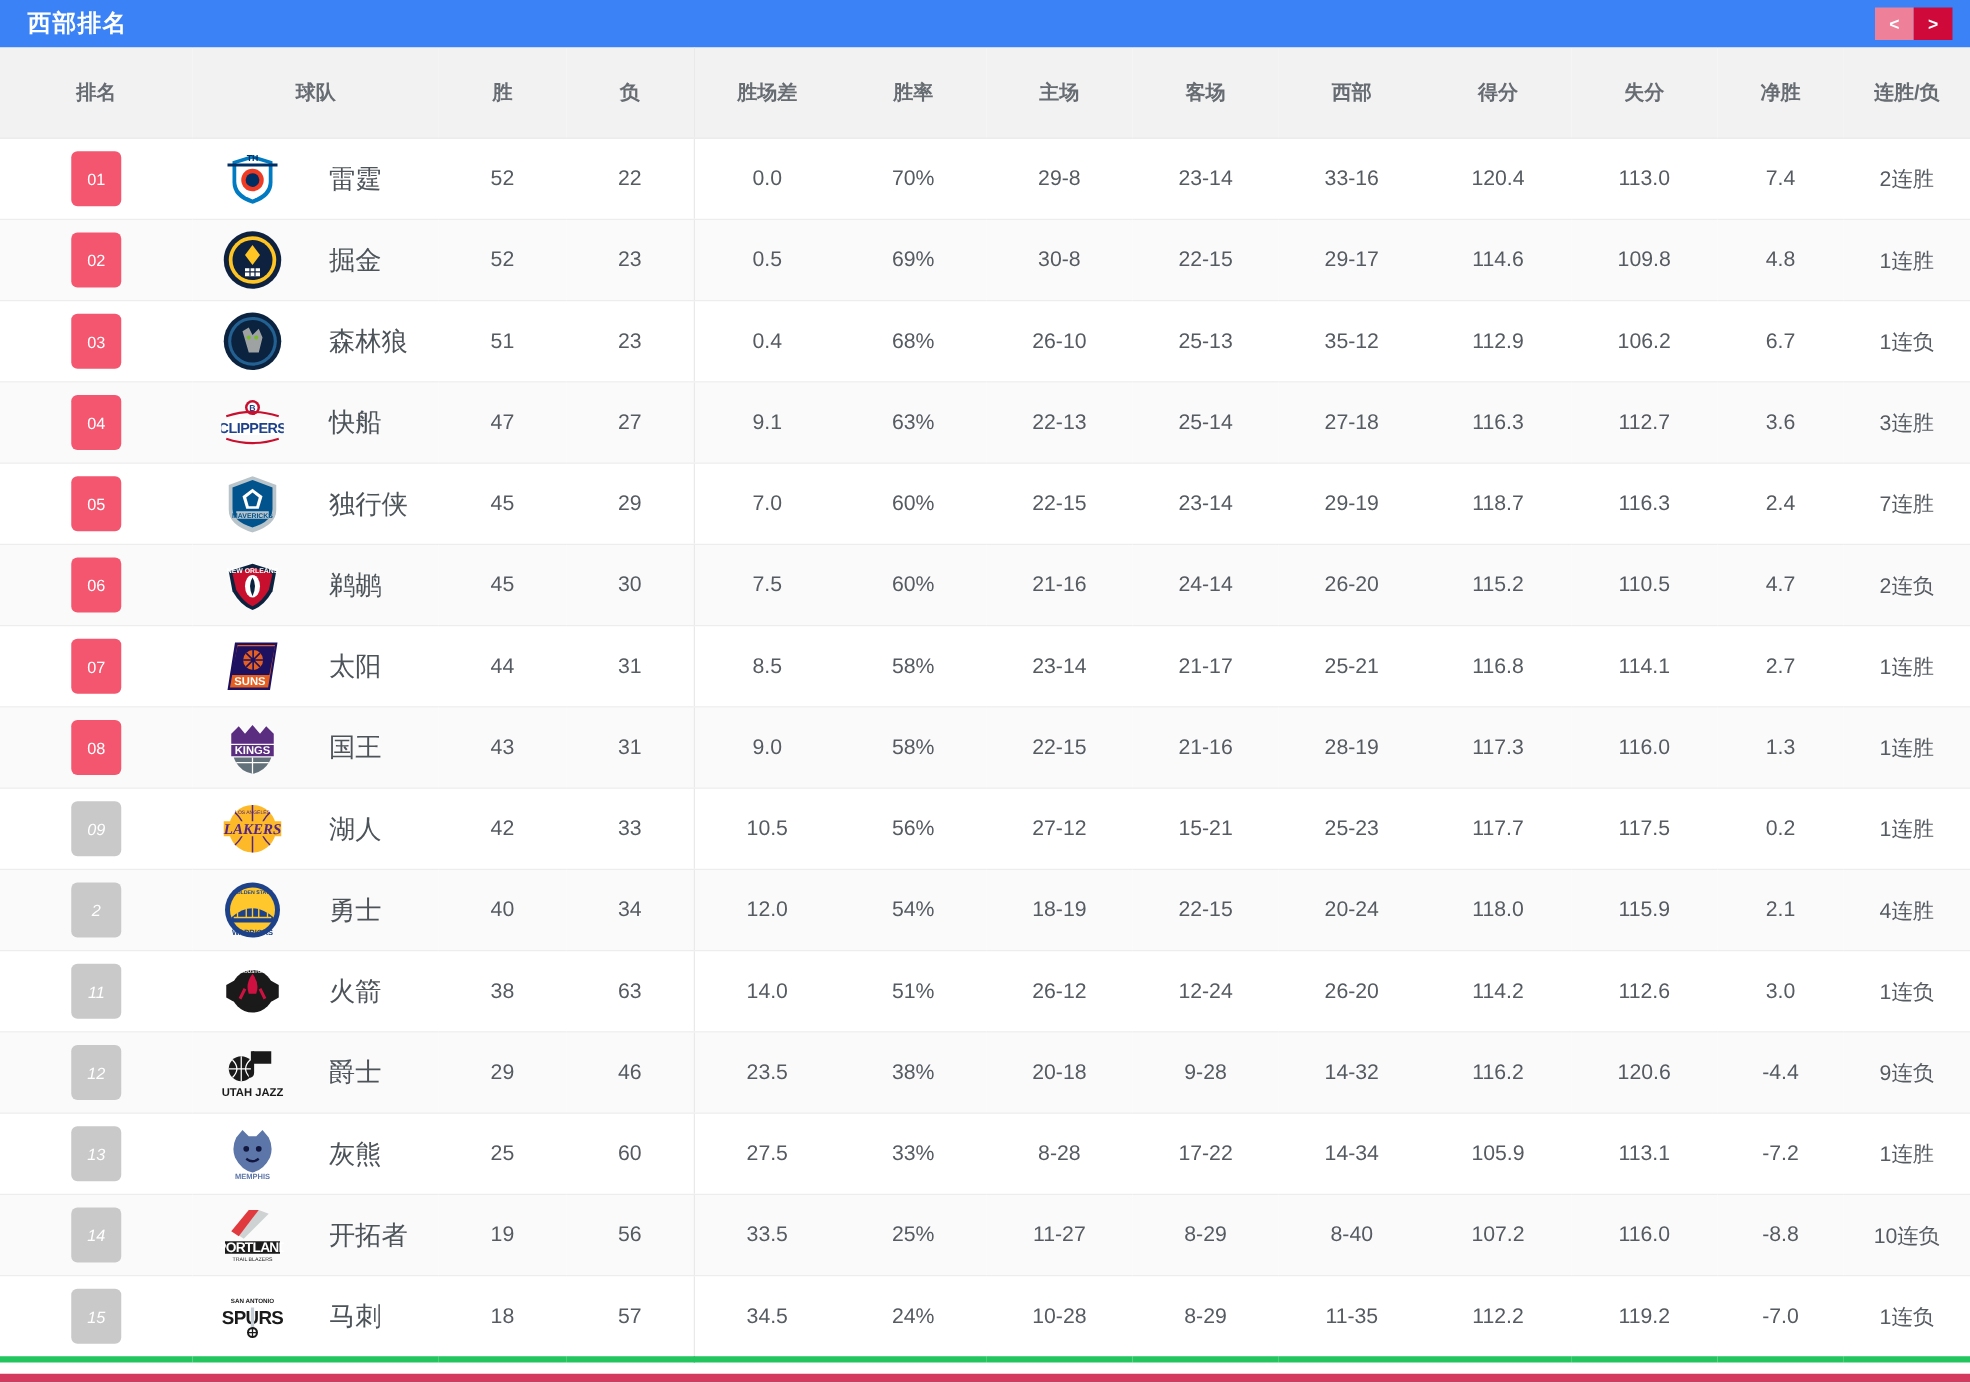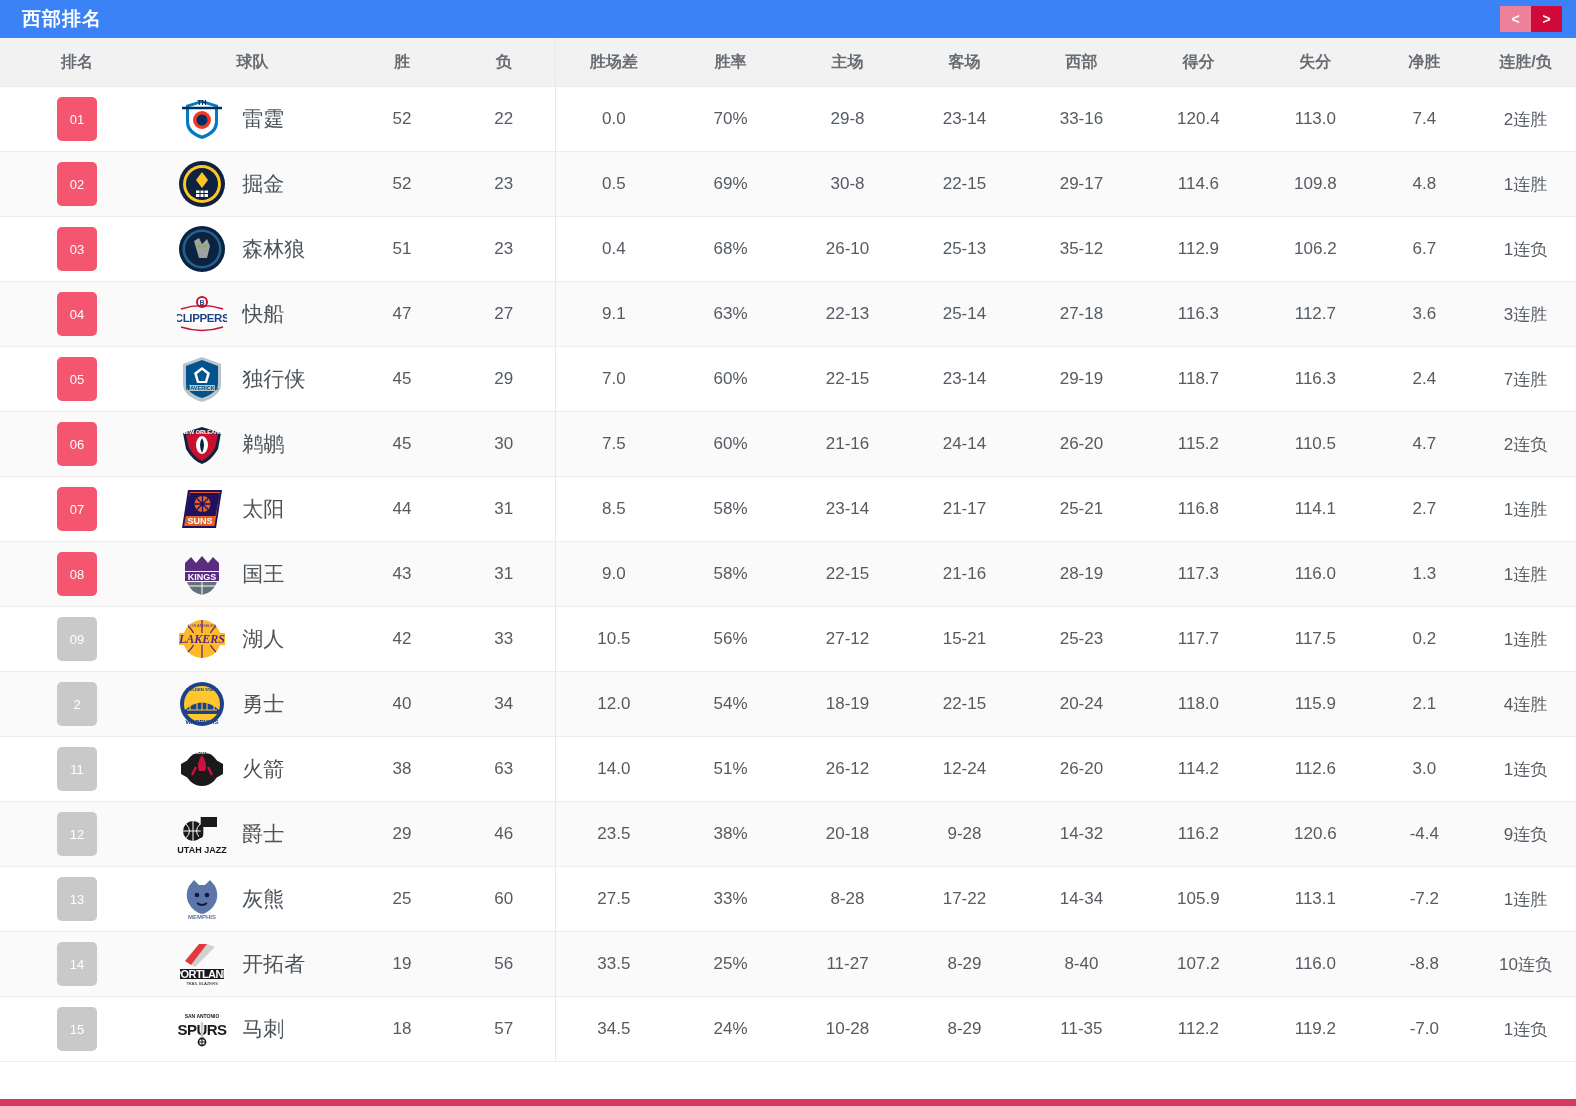--- a/index.html
+++ b/index.html
@@ -62,21 +62,21 @@
     width: 100%;
     border-collapse: collapse;
     table-layout: fixed;
   }
   table.standings thead th {
     background: #f2f2f2;
     color: #666c72;
     font-size: 16px;
     font-weight: bold;
     height: 48px;
-    padding: 0;
+    padding: 12px;
     text-align: center;
     border-bottom: 1px solid #e9e9e9;
   }
   
   table.standings thead th.split-left,
   table.standings tbody td.split-left {
     border-left: 1px solid #e9e9e9;
   }
 
   table.standings tbody tr {
@@ -100,21 +100,21 @@
     justify-content: center;
     width: 40px;
     height: 44px;
     border-radius: 5px;
     color: #ffffff;
     font-size: 13px;
     font-weight: normal;
     box-sizing: border-box;
   }
   .rank-badge.playoff { background: #f4566f; }
-  .rank-badge.out     { background: #c9c9c9; }
+  .rank-badge.out     { background: #c9c9c9; font-style: italic; }
 
   
   .team-cell {
     display: flex;
     align-items: center;
     justify-content: flex-start;
     padding-left: 22px;
     box-sizing: border-box;
     height: 64px;
   }
@@ -125,20 +125,21 @@
     display: flex;
     align-items: center;
     justify-content: center;
     margin-right: 14px;
   }
   .team-logo svg { display: block; }
   .team-name {
     font-size: 21px;
     color: #4c5359;
     white-space: nowrap;
+    margin-left: 21px;
   }
 
   
   col.c-rank   { width: 145px; }
   col.c-team   { width: 185px; }
   col.c-w      { width: 96px;  }
   col.c-l      { width: 96px;  }
   col.c-gb     { width: 110px; }
   col.c-pct    { width: 110px; }
   col.c-home   { width: 110px; }
@@ -152,21 +153,21 @@
   
   .bottom-bar {
     position: absolute;
     left: 0;
     bottom: 0;
     width: 100%;
     height: 7px;
     background: #d33a5e;
   }
   .table-bottom-edge {
-    border-bottom: 1px solid #22c55e;
+    border-bottom: 5px solid #22c55e;
   }
 </style>
 </head>
 <body>
 
 <div class="title-bar">
   <div class="title-text">西部排名</div>
   <div class="nav-group">
     <div class="nav-btn nav-prev">&lt;</div>
     <div class="nav-btn nav-next">&gt;</div>

